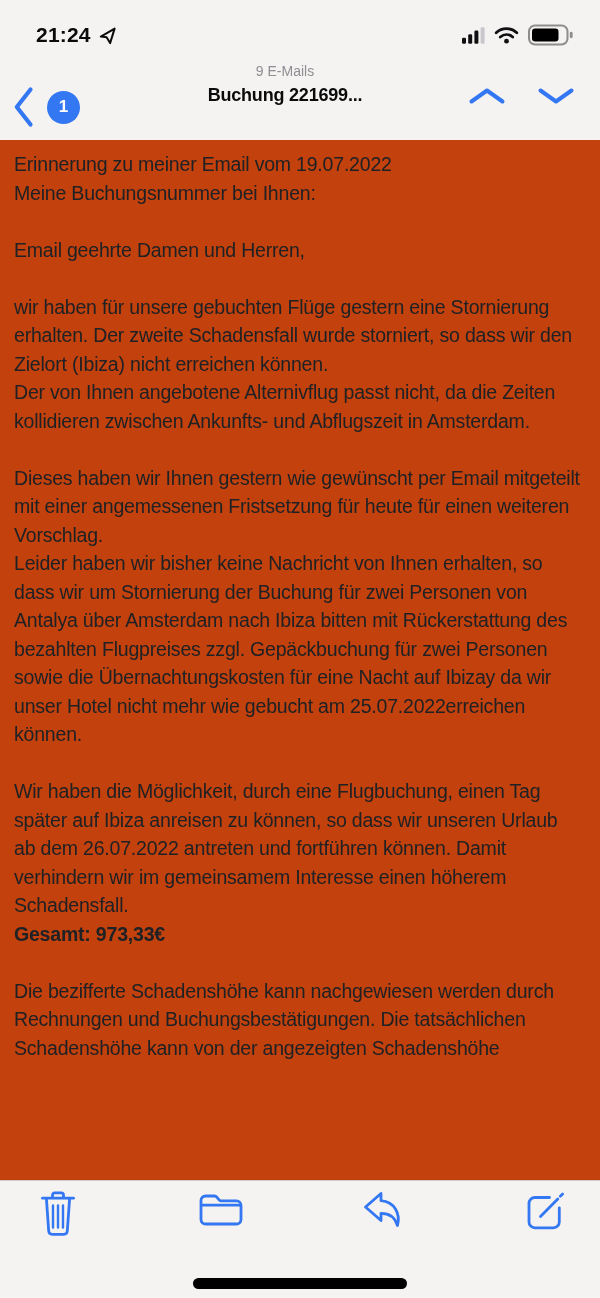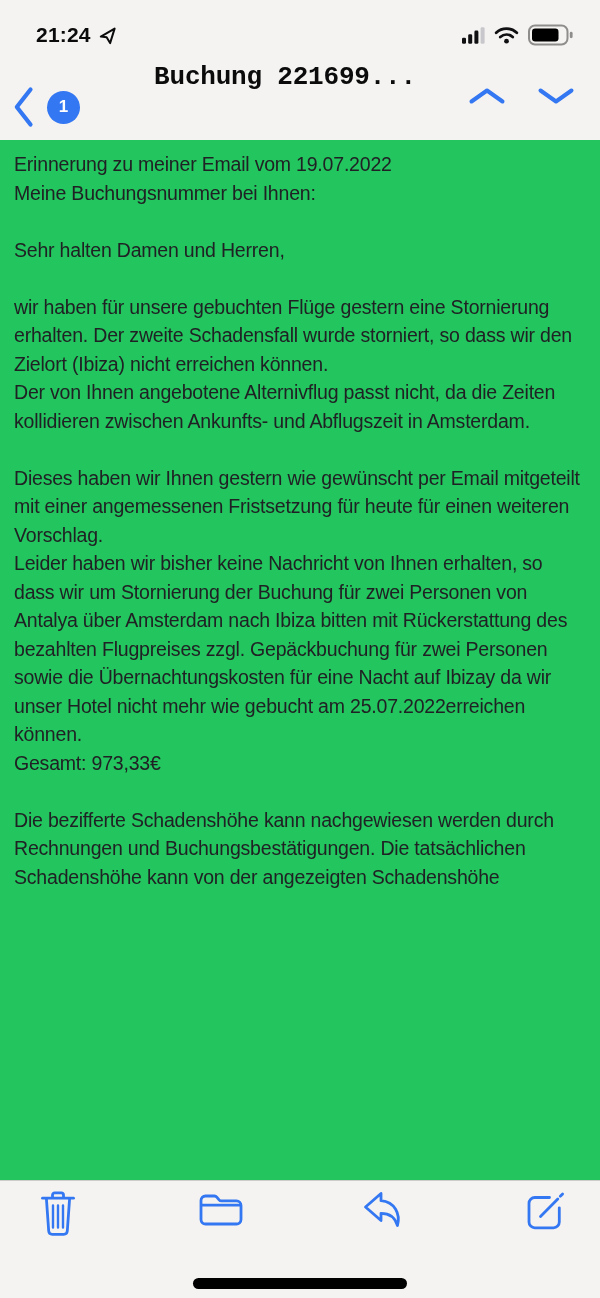--- a/index.html
+++ b/index.html
@@ -42,40 +42,40 @@
     background:var(--accent);color:#fff;
     display:flex;align-items:center;justify-content:center;
     font-size:17px;font-weight:700;
   }
   .title-block{
     position:absolute;left:80px;right:110px;top:12px;text-align:center;
     pointer-events:none;
   }
   .mailbox-count{font-size:14px;color:var(--sub);line-height:18px;}
   .subject-title{
-    font-size:26px;font-weight:700;color:#0b0b0c;line-height:30px;
-    white-space:nowrap;letter-spacing:-0.2px;font-family:Liberation Mono, monospace;
+    font-size:18px;font-weight:700;color:#0b0b0c;line-height:30px;
+    white-space:nowrap;letter-spacing:-0.2px;
   }
   .nav-arrows{position:absolute;right:25px;top:37px;display:flex;gap:31px;align-items:center;}
   .icon-btn{background:none;border:none;padding:0;margin:0;display:flex;align-items:center;justify-content:center;cursor:pointer;}
   
   .email-body{
     position:absolute;top:140px;left:0;right:0;bottom:118px;
-    background:#22c55e;overflow:hidden;
+    background:#c2410c;overflow:hidden;
     padding:10px 20px 0 14px;
   }
   p.para{
     margin:28.5px 0 0 0;
     font-size:19.5px;line-height:28.5px;letter-spacing:-0.2px;
     color:var(--text);
     white-space:pre-line;
   }
   p.para:first-child{margin-top:0;}
   p.para.flush{margin-top:0;}
-  p.para.bold{font-weight:400;}
+  p.para.bold{font-weight:700;}
   
   .toolbar{
     position:absolute;left:0;right:0;bottom:0;height:118px;
     background:var(--bar-bg);
     border-top:1px solid var(--sep);
   }
   .toolbar-row{
     display:flex;justify-content:space-between;align-items:flex-start;
     padding:9px 33px 0 36px;
   }
@@ -131,20 +131,21 @@
         <span>
           <svg width="21" height="42" viewBox="0 0 21 42">
             <path d="M17.5 3.5 L3.8 21 L17.5 38.5" fill="none" stroke="var(--accent)" stroke-width="4.2" stroke-linecap="round" stroke-linejoin="round"></path>
           </svg>
         </span>
       </button>
       <span class="unread-badge">1</span>
     </div>
 
     <div class="title-block">
+      <div class="mailbox-count">9 E-Mails</div>
       <div class="subject-title">Buchung 221699...</div>
     </div>
 
     <div class="nav-arrows">
       <button class="icon-btn">
         <span>
           <svg width="38" height="18" viewBox="0 0 38 18">
             <path d="M3.5 14.5 L19 3.5 L34.5 14.5" fill="none" stroke="var(--accent)" stroke-width="4" stroke-linecap="round" stroke-linejoin="round"></path>
           </svg>
         </span>
@@ -156,25 +157,26 @@
           </svg>
         </span>
       </button>
     </div>
   </div>
 </div>
 
 <div class="email-body">
     <p class="para">Erinnerung zu meiner Email vom 19.07.2022
 Meine Buchungsnummer bei Ihnen:</p>
-    <p class="para">Sehr halten Damen und Herren,</p>
+    <p class="para">Email geehrte Damen und Herren,</p>
     <p class="para">wir haben für unsere gebuchten Flüge gestern eine Stornierung erhalten. Der zweite Schadensfall wurde storniert, so dass wir den Zielort (Ibiza) nicht erreichen können.
 Der von Ihnen angebotene Alternivflug passt nicht, da die Zeiten kollidieren zwischen Ankunfts- und Abflugszeit in Amsterdam.</p>
     <p class="para">Dieses haben wir Ihnen gestern wie gewünscht per Email mitgeteilt mit einer angemessenen Fristsetzung für heute für einen weiteren Vorschlag.
 Leider haben wir bisher keine Nachricht von Ihnen erhalten, so dass wir um Stornierung der Buchung für zwei Personen von Antalya über Amsterdam nach Ibiza bitten mit Rückerstattung des bezahlten Flugpreises zzgl. Gepäckbuchung für zwei Personen sowie die Übernachtungskosten für eine Nacht auf Ibizay da wir unser Hotel nicht mehr wie gebucht am 25.07.2022erreichen können.</p>
+    <p class="para">Wir haben die Möglichkeit, durch eine Flugbuchung, einen Tag später auf Ibiza anreisen zu können, so dass wir unseren Urlaub ab dem 26.07.2022 antreten und fortführen können. Damit verhindern wir im gemeinsamem Interesse einen höherem Schadensfall.</p>
     <p class="para bold flush">Gesamt: 973,33€</p>
     <p class="para">Die bezifferte Schadenshöhe kann nachgewiesen werden durch Rechnungen und Buchungsbestätigungen. Die tatsächlichen Schadenshöhe kann von der angezeigten Schadenshöhe</p>
   </div>
 
 <div class="toolbar">
   <div class="toolbar-row">
     <button class="icon-btn">
       <span>
         <svg width="44" height="48" viewBox="0 0 44 48">
           <path d="M16.5 7 V5 a2.2 2.2 0 0 1 2.2 -2.2 h6.6 A2.2 2.2 0 0 1 27.5 5 V7" fill="none" stroke="var(--accent)" stroke-width="2.8" stroke-linecap="round" stroke-linejoin="round"></path>

